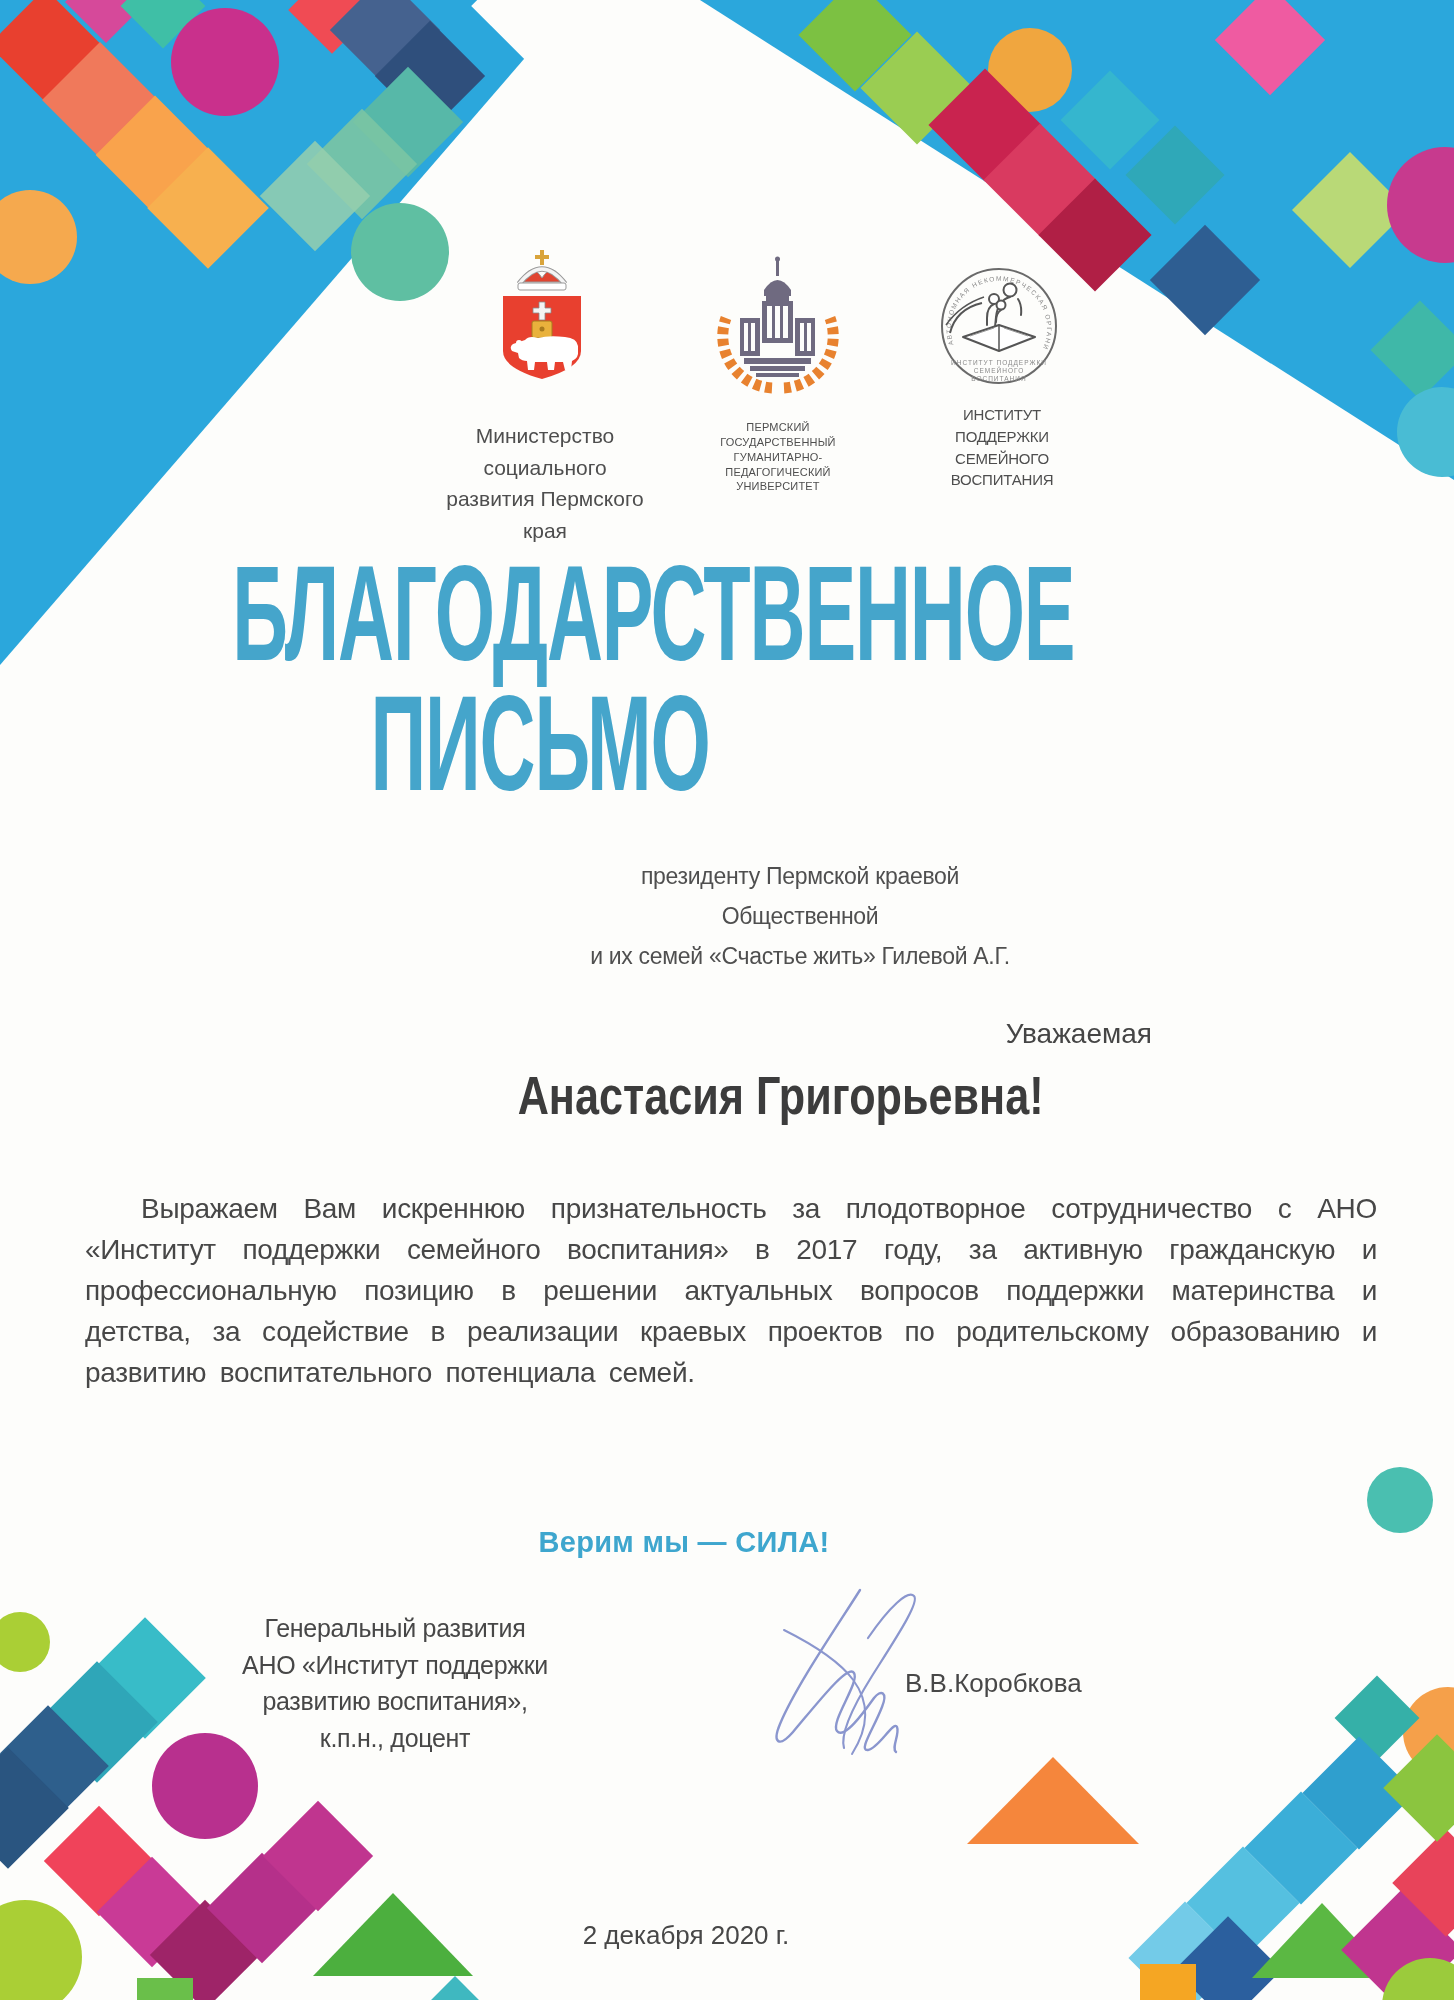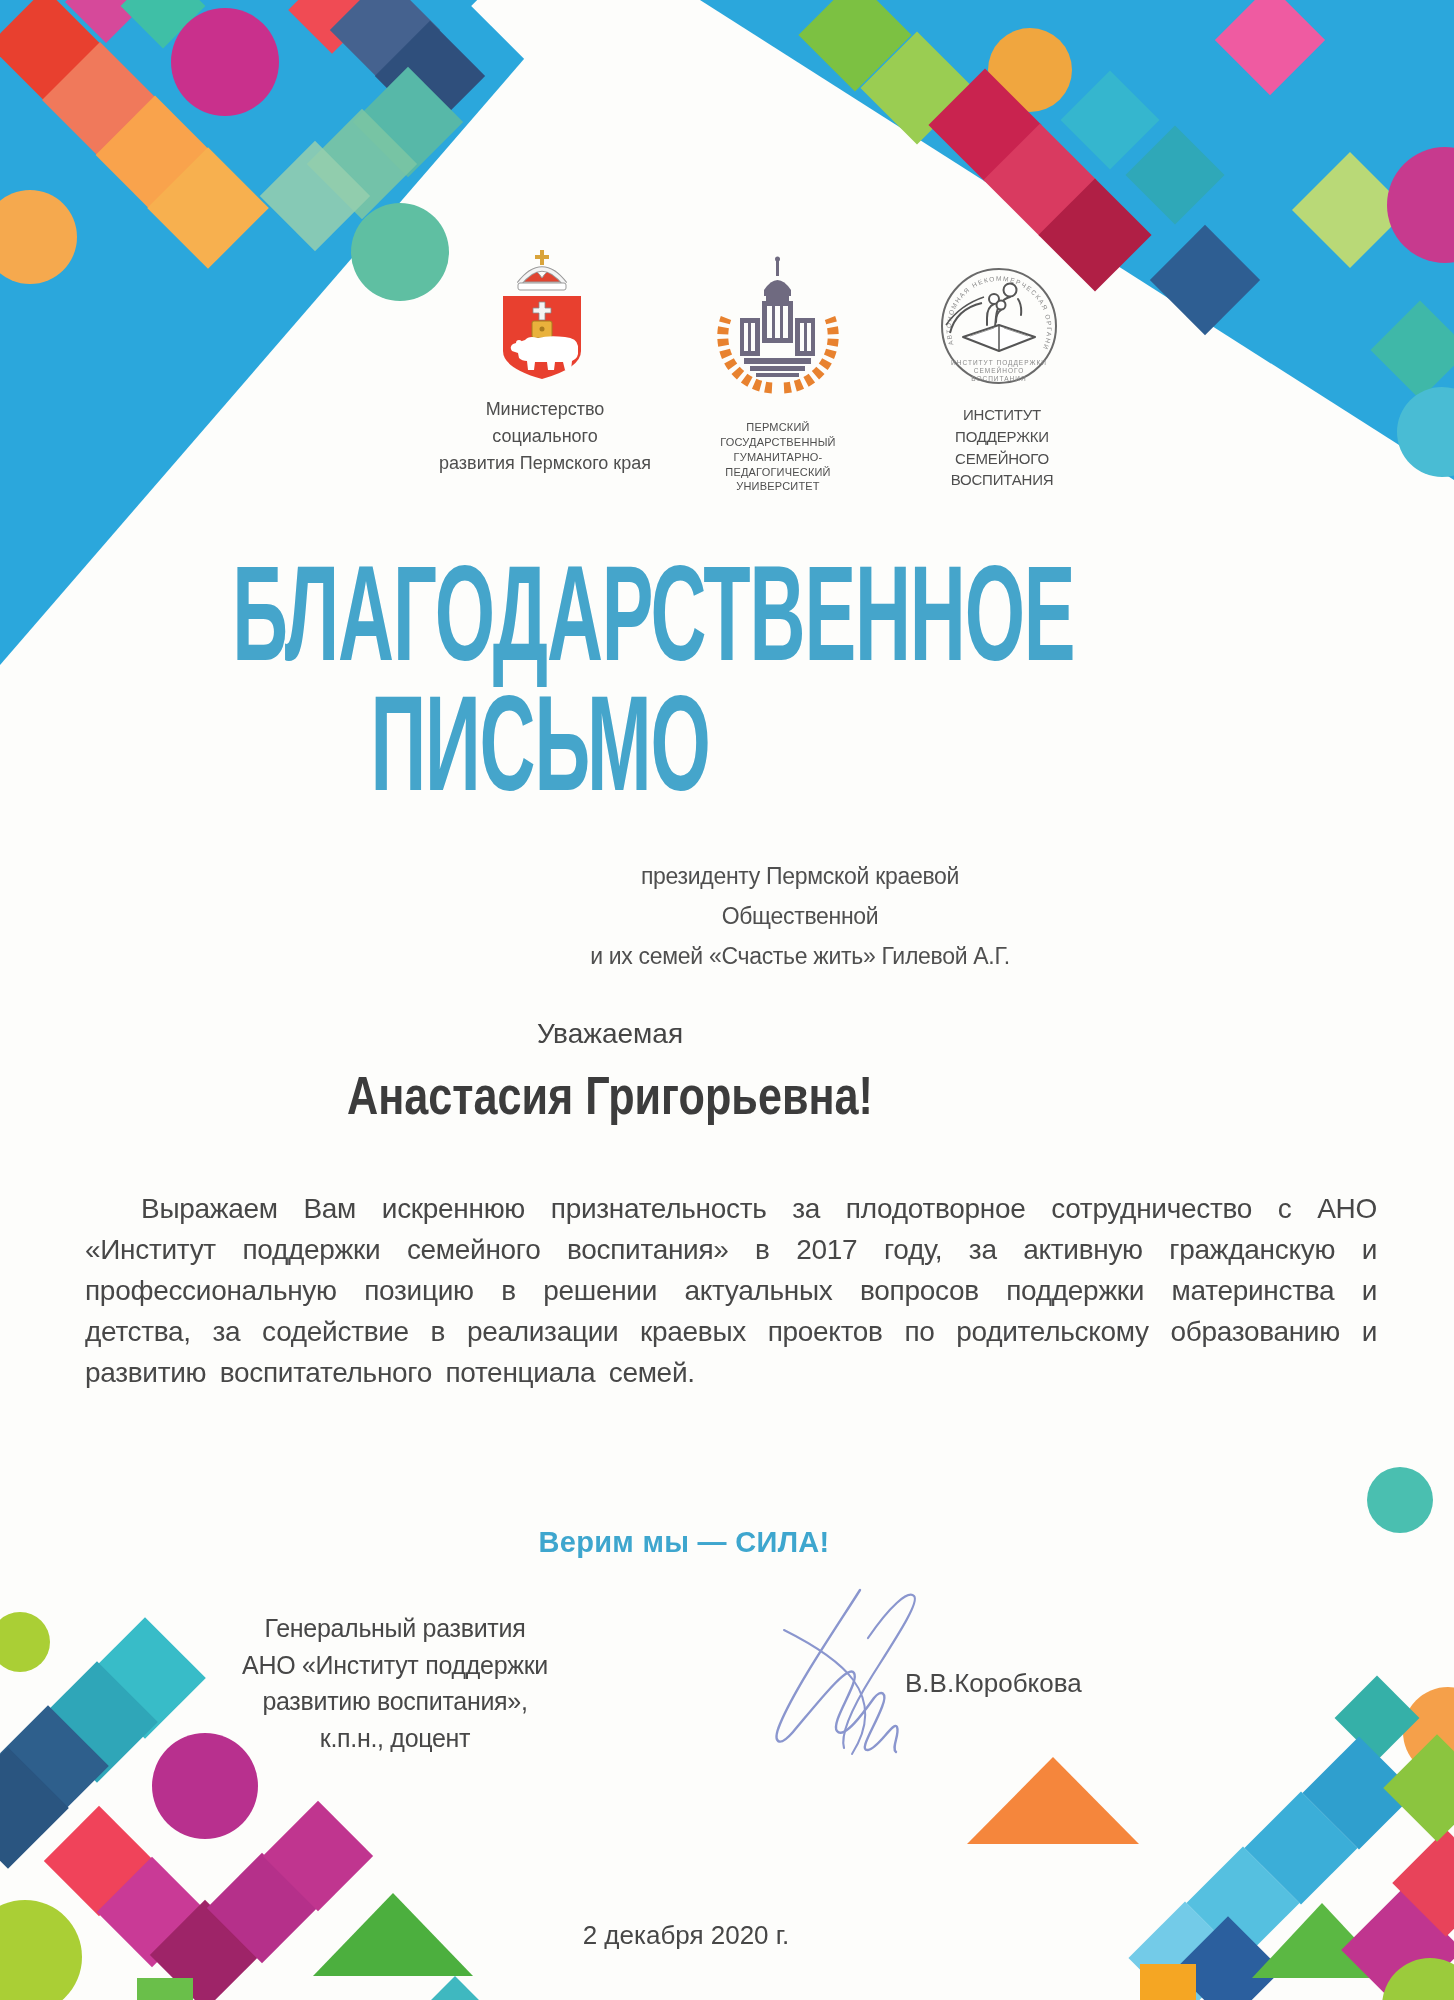--- a/index.html
+++ b/index.html
@@ -7,30 +7,30 @@
         overflow:hidden;font-family:"Liberation Sans","DejaVu Sans",sans-serif;color:#474747;}
   .abs{position:absolute;}
   
   .tri-bg{position:absolute;background:#2BA7DC;}
   .d{position:absolute;display:block;transform:rotate(45deg);}
   .sq{position:absolute;display:block;}
   .c{position:absolute;display:block;border-radius:50%;}
   .tri{position:absolute;display:block;clip-path:polygon(50% 0,100% 100%,0 100%);}
   
   .logo-caption{position:absolute;text-align:center;white-space:pre-line;color:#4e4e4e;}
-  .cap1{left:437px;top:396px;width:216px;font-size:18px;line-height:1.5;}
+  .cap1{left:437px;top:420px;width:216px;font-size:21px;line-height:1.5;}
   .cap2{left:700px;top:420px;width:156px;font-size:11px;line-height:1.35;letter-spacing:.2px;}
   .cap3{left:922px;top:404px;width:160px;font-size:15px;line-height:1.45;letter-spacing:-.2px;}
   .title{position:absolute;left:0;top:548px;width:1080px;text-align:center;
          color:#45A5CB;font-weight:bold;}
   .title .tl{font-size:136px;line-height:130px;transform:scaleX(.57);transform-origin:50% 50%;
              letter-spacing:-2px;white-space:nowrap;}
   .recipient{position:absolute;left:560px;top:856px;width:480px;text-align:center;
              font-size:23px;line-height:40px;color:#4f4f4f;letter-spacing:-.3px;}
-  .salutation{position:absolute;left:68px;top:1018px;width:1084px;text-align:center;}
+  .salutation{position:absolute;left:68px;top:1018px;width:1084px;text-align:right;}
   .salutation .greet{font-size:28px;color:#454545;}
   .salutation .big-name{margin-top:14px;font-size:54px;font-weight:bold;color:#3c3c3c;
              transform:scaleX(.8);transform-origin:50% 50%;white-space:nowrap;}
   .body-text{position:absolute;left:85px;top:1188px;width:1292px;font-size:28px;
              line-height:41px;text-align:justify;word-spacing:6px;letter-spacing:-.3px;color:#474747;}
   .body-text p{margin:0;text-indent:56px;}
   .slogan{position:absolute;left:0;top:1526px;width:1368px;text-align:center;
           font-size:29px;font-weight:bold;color:#3EA6CE;letter-spacing:.3px;}
   .sig-pos{position:absolute;left:240px;top:1610px;width:310px;text-align:center;
            font-size:25px;line-height:36.5px;color:#474747;letter-spacing:-.3px;}

